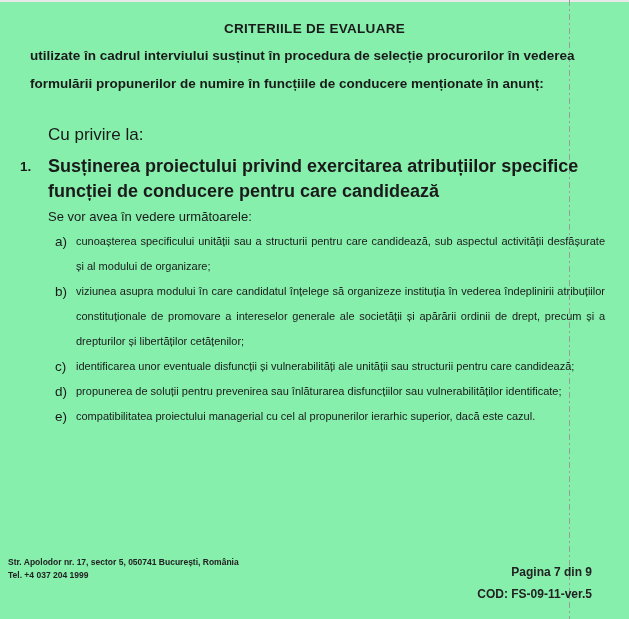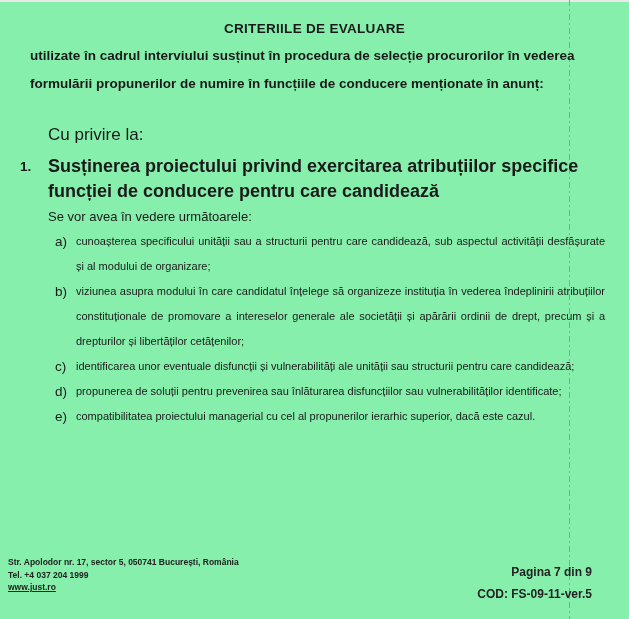--- a/index.html
+++ b/index.html
@@ -166,20 +166,19 @@
       <div class="sub-item">
         <span class="letter">e)</span>
         <span class="sub-body">compatibilitatea proiectului managerial cu cel al propunerilor ierarhic superior, dacă este cazul.</span>
       </div>
     </div>
   </div>
 
   <div class="footer-left">
     <div>Str. Apolodor nr. 17, sector 5, 050741 București, România</div>
     <div>Tel. +4 037 204 1999</div>
-    <div class="site">www.just.ro</div>
   </div>
 
   <div class="footer-right">
     <div class="page-num">Pagina 7 din 9</div>
     <div class="doc-code">COD: FS-09-11-ver.5</div>
   </div>
 </div>
 
 </body></html>

